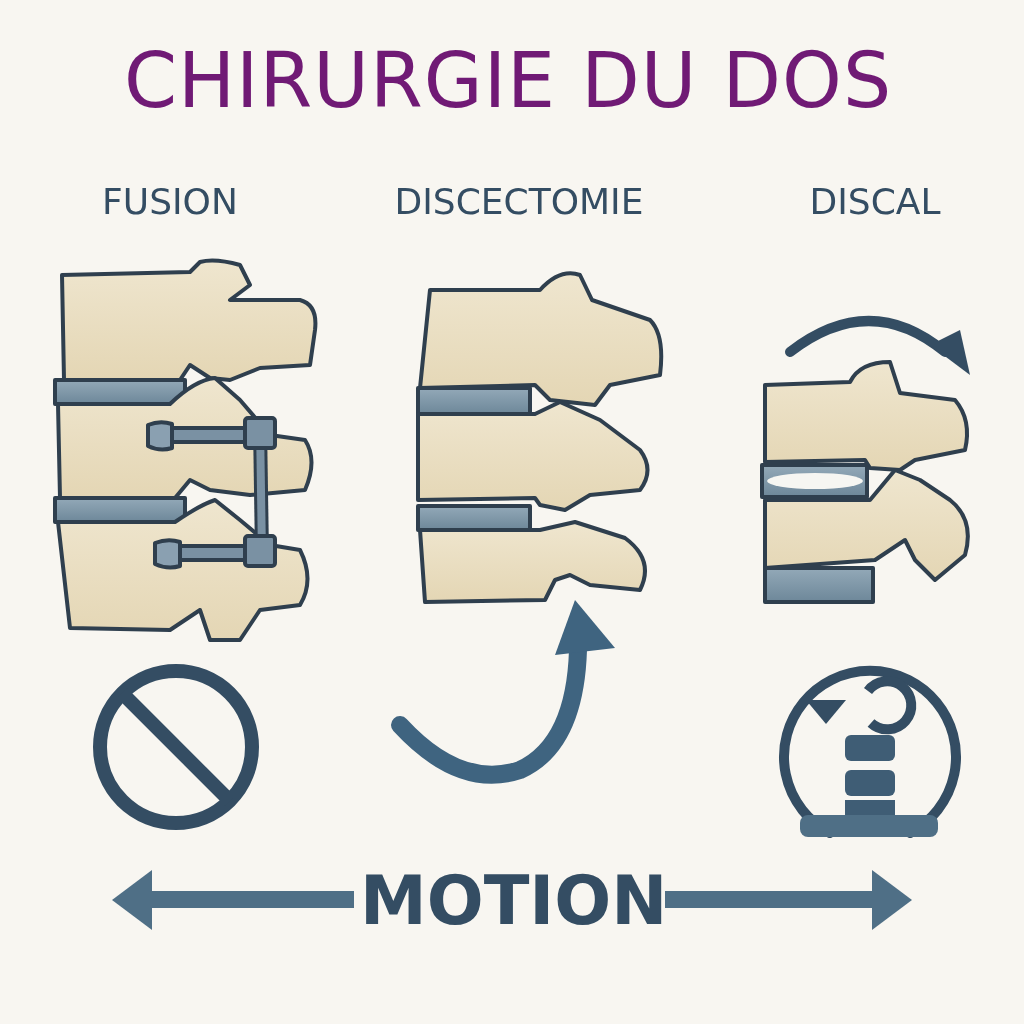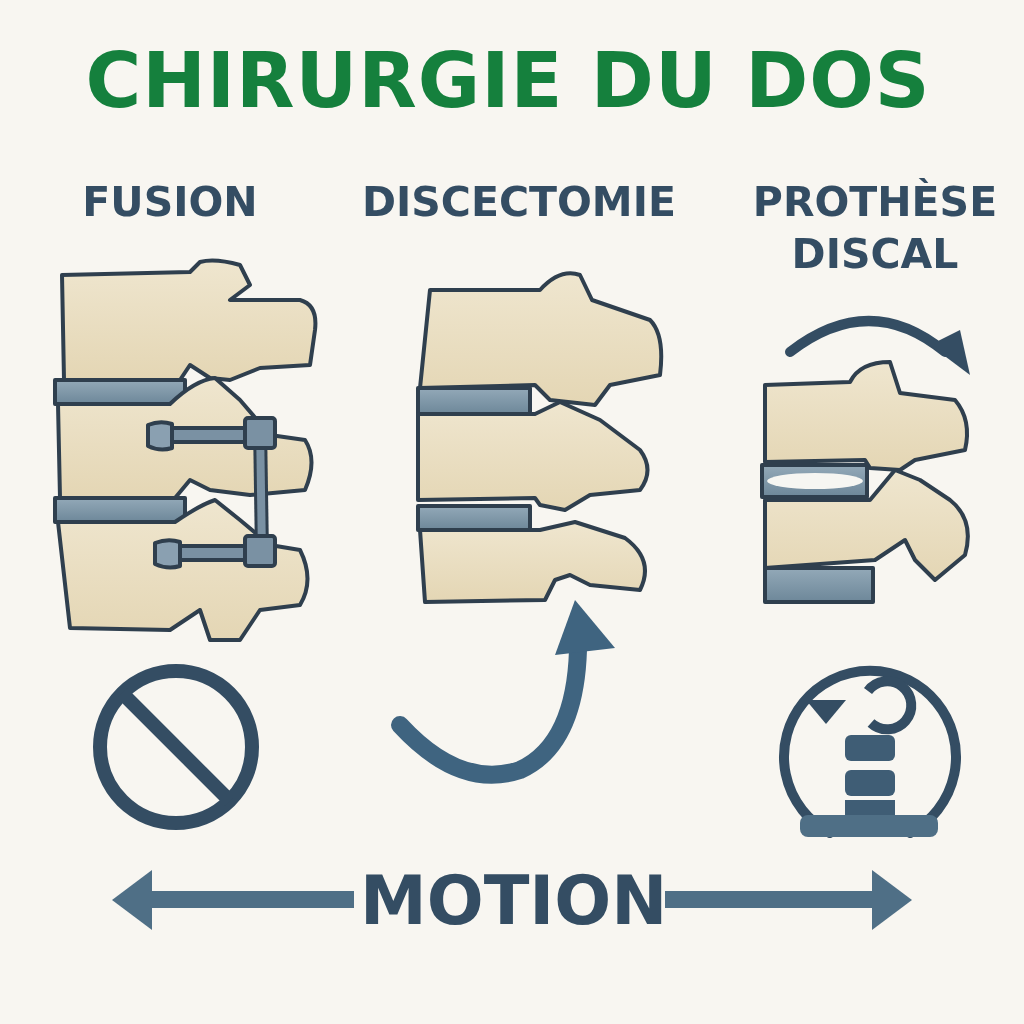--- a/index.html
+++ b/index.html
@@ -1,30 +1,29 @@
 <!DOCTYPE html>
 <html><head>
 <meta charset="utf-8">
 <style>
   html,body{margin:0;padding:0;}
   body{width:1024px;height:1024px;background:#f8f6f1;position:relative;overflow:hidden;font-family:"DejaVu Sans","Liberation Sans",sans-serif;}
-  .title{position:absolute;left:0;width:1016px;top:36px;text-align:center;font-size:76px;font-weight:bold;color:#15803d;letter-spacing:1px;}
-  .col-label{position:absolute;text-align:center;font-size:41px;font-weight:bold;color:#344d63;line-height:52px;}
+  .title{position:absolute;left:0;width:1016px;top:36px;text-align:center;font-size:76px;font-weight:normal;color:#701a75;letter-spacing:1px;}
+  .col-label{position:absolute;text-align:center;font-size:36px;font-weight:normal;color:#344d63;line-height:52px;}
   svg{position:absolute;left:0;top:0;}
   .motion-label{position:absolute;left:360px;top:862px;width:300px;text-align:center;font-size:67px;font-weight:bold;color:#344d63;}
 </style>
 </head>
 <body>
 
 <div class="title">CHIRURGIE DU DOS</div>
 
 <div class="col-label" style="left:60px;top:176px;width:220px;">FUSION</div>
 <div class="col-label" style="left:344px;top:176px;width:350px;">DISCECTOMIE</div>
 <div class="col-label" style="left:740px;top:176px;width:270px;">
-  <div>PROTHÈSE</div>
   <div>DISCAL</div>
 </div>
 
 <svg width="1024" height="1024" viewBox="0 0 1024 1024">
   <defs>
     <linearGradient id="bone" x1="0" y1="0" x2="0" y2="1">
       <stop offset="0" stop-color="#efe6cf"></stop>
         <stop offset="1" stop-color="#e4d6b4"></stop>
     </linearGradient>
     <linearGradient id="disc" x1="0" y1="0" x2="0" y2="1">

